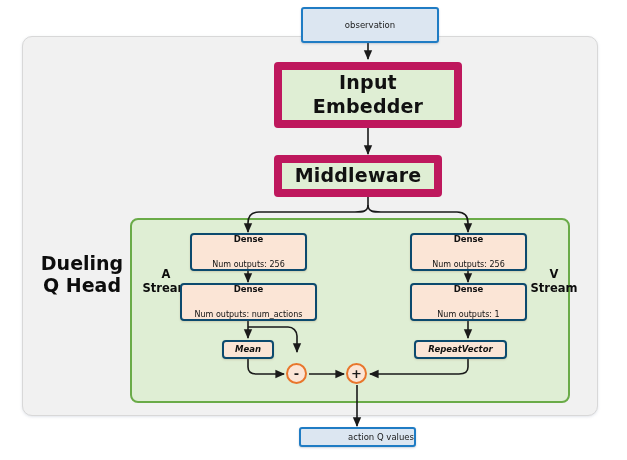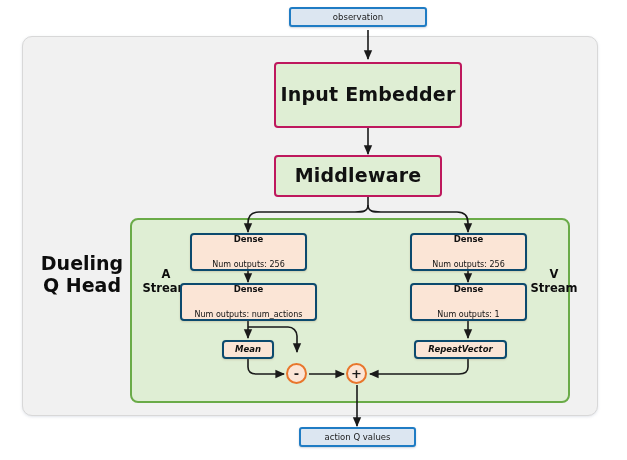--- a/index.html
+++ b/index.html
@@ -67,21 +67,21 @@
     border: 2px solid #1f7cc4;
     border-radius: 3px;
     font-size: 8.5px;
     color: #1a1a1a;
     box-shadow: 0 1px 2px rgba(90,110,140,0.30);
   }
 
   
   .green-box {
     background: #dfeed4;
-    border: 2px solid #be185d;
+    border: 8px solid #be185d;
     border-radius: 4px;
     font-size: 19px;
     font-weight: bold;
     color: #111111;
     letter-spacing: .2px;
   }
 
   
   .orange-box {
     background: #fbe5d6;
@@ -166,21 +166,21 @@
       <path d="M468,271 L468,282" marker-end="url(#arrowhead)"></path>
 
       <path d="M468,321 L468,338" marker-end="url(#arrowhead)"></path>
 
       <path d="M468,359 L468,367 C468,372 464,374 459,374 L370,374" marker-end="url(#arrowhead)"></path>
 
       <path d="M357,385 L357,426" marker-end="url(#arrowhead)"></path>
     </g>
   </svg>
 
-  <div class="node io-box" style="left:289px; top:7px; width:138px; height:20px;">
+  <div class="node io-box" style="left:301px; top:7px; width:138px; height:36px;">
     <span>observation</span>
   </div>
 
   <div class="node green-box" style="left:274px; top:62px; width:188px; height:66px;">
     <span>Input Embedder</span>
   </div>
 
   <div class="node green-box" style="left:274px; top:155px; width:168px; height:42px;">
     <span>Middleware</span>
   </div>
@@ -228,17 +228,17 @@
   </div>
 
   <div class="op-circle" style="left:286px; top:363px;">
     <span>-</span>
   </div>
 
   <div class="op-circle" style="left:346px; top:363px;">
     <span>+</span>
   </div>
 
-  <div class="node io-box" style="left:299px; top:427px; width:117px; height:20px;">
+  <div class="node io-box" style="left:299px; top:427px; width:117px; height:20px;align-items:flex-end;">
     <span>action Q values</span>
   </div>
 
 </div>
 
 </body></html>

